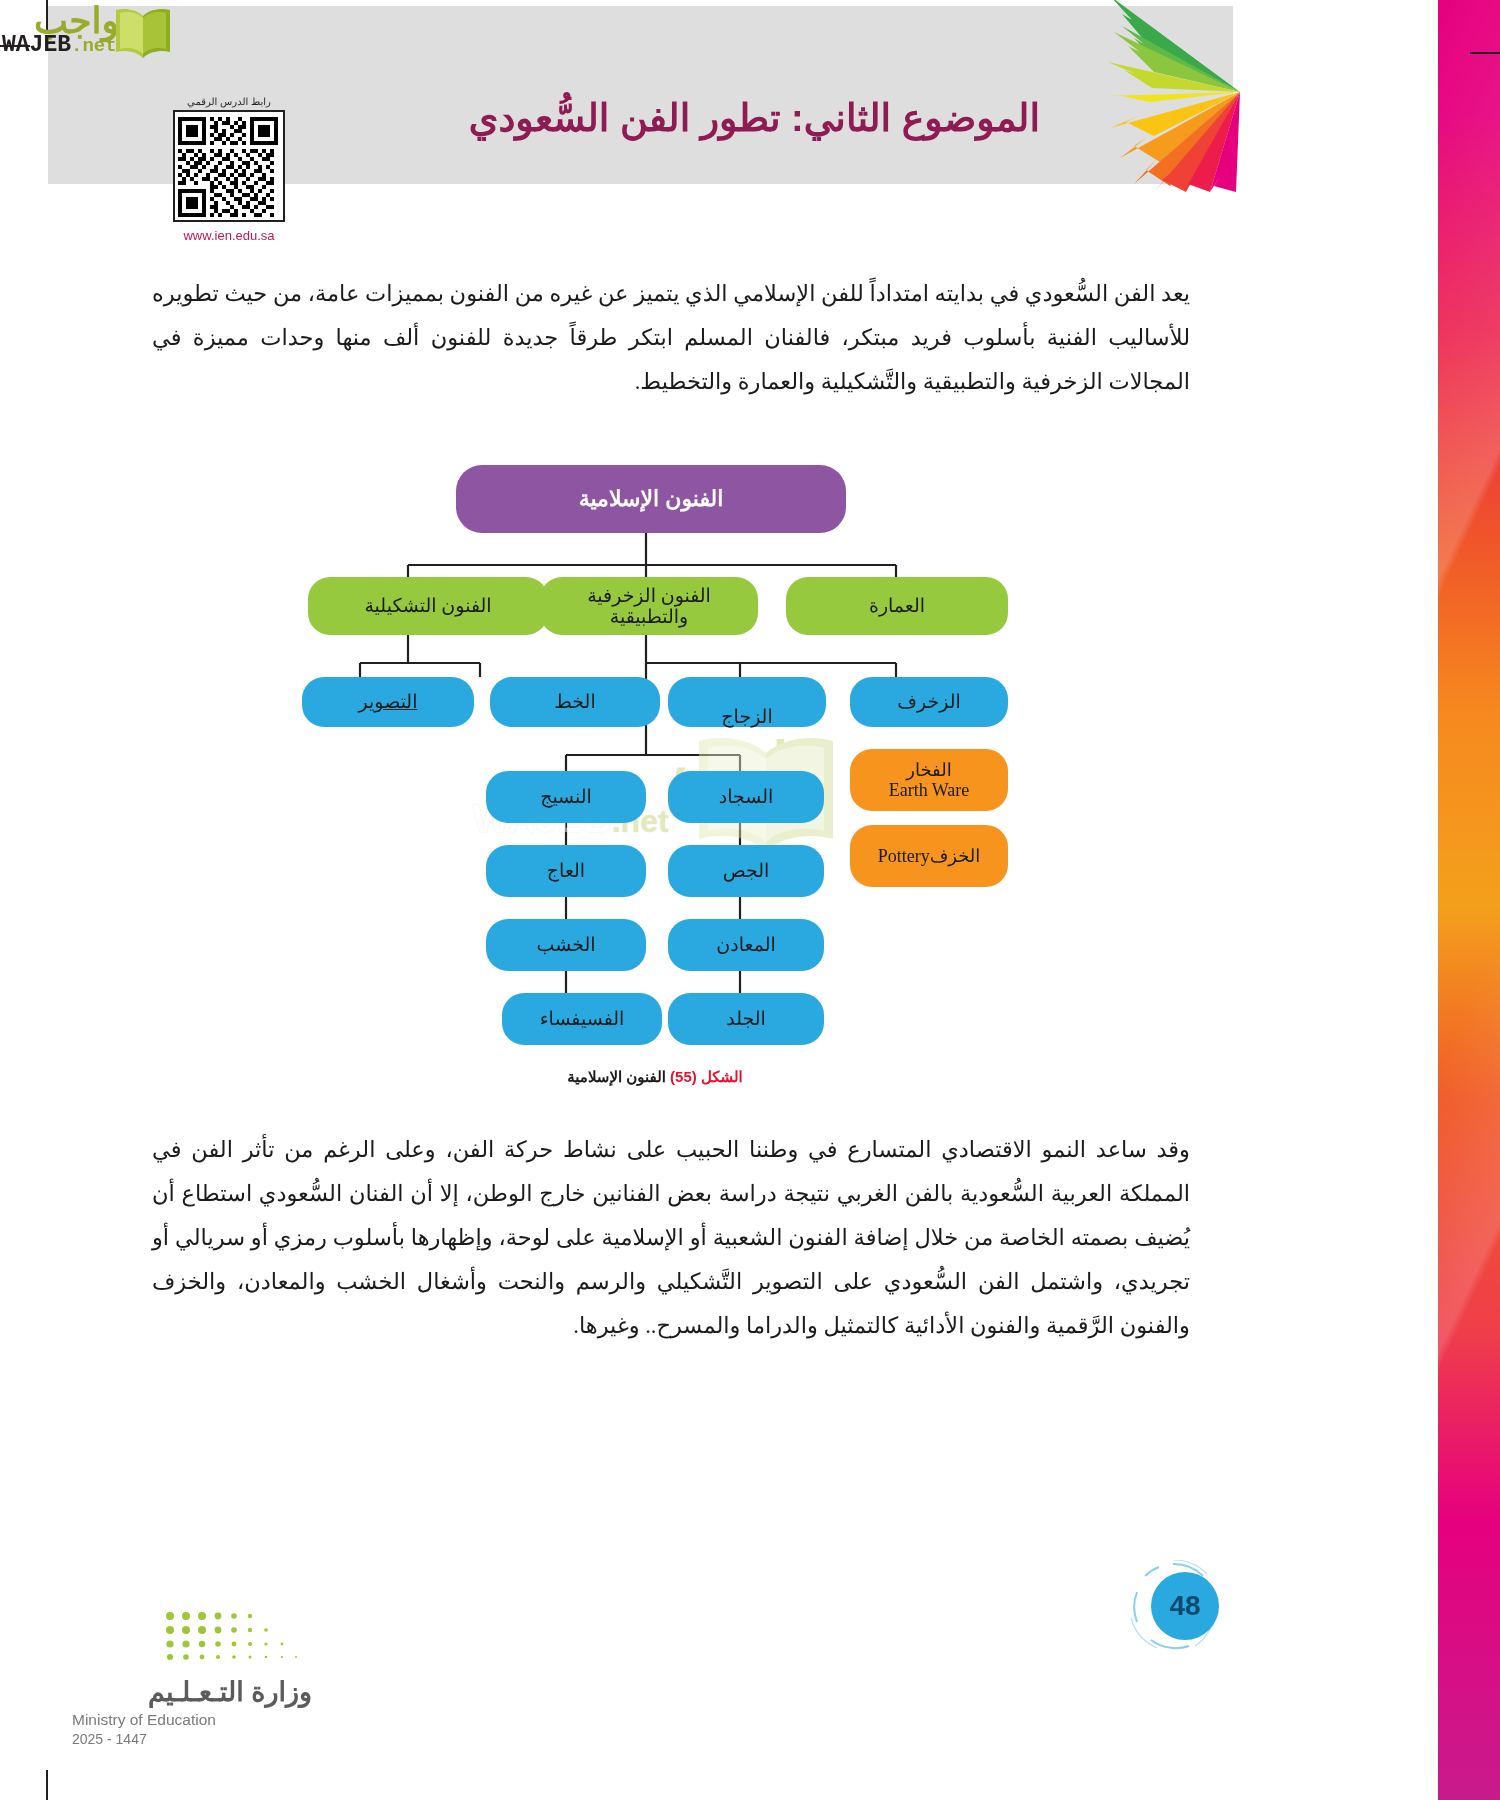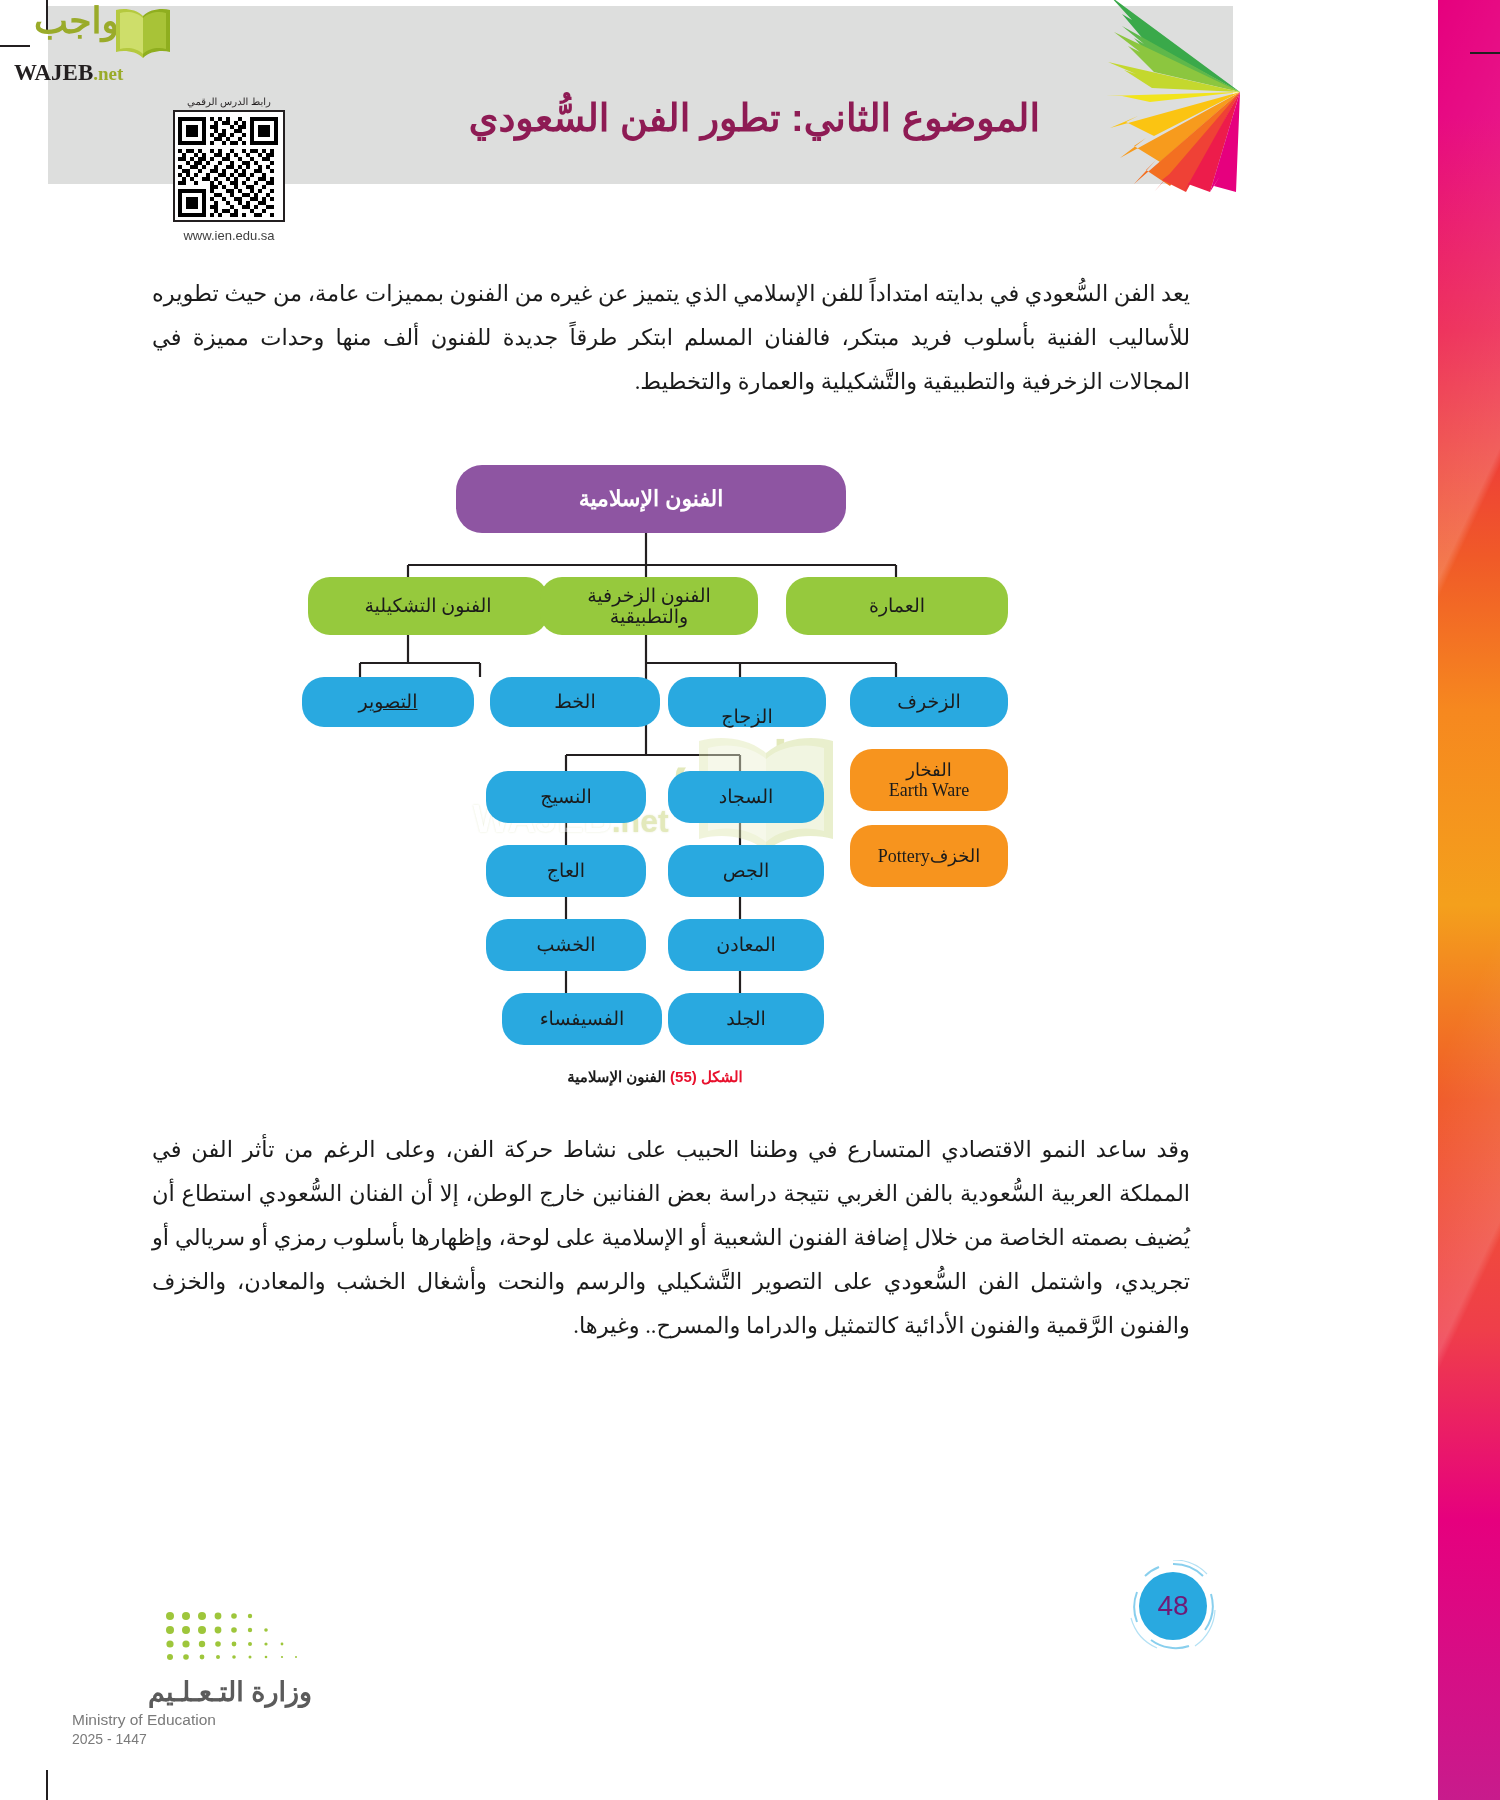--- a/index.html
+++ b/index.html
@@ -81,39 +81,39 @@
 
   
   .wajeb-top { position:absolute; left: 2px; top: 2px; width: 175px; height: 62px; }
   .wajeb-top .wa {
     position:absolute; right: 58px; top: -2px;
     font-family: "Liberation Sans", sans-serif;
     font-weight: 700; font-size: 36px; color: #9aab2a;
     direction: rtl; white-space: nowrap;
   }
   .wajeb-top .net {
-    position:absolute; left: 12px; top: 30px;
-    font-family: Liberation Serif, serif;
-    font-weight: 700; font-size: 23px; color: #231f20; white-space: nowrap; margin-top: 28px;
+    position:absolute; left: 0px; top: 30px;
+    font-family: Liberation Mono, monospace;
+    font-weight: 700; font-size: 23px; color: #231f20; white-space: nowrap;
   }
   .wajeb-top .net em { color:#9aab2a; font-style: normal; font-size: 19px; }
   .wajeb-top .book { position:absolute; left: 110px; top: 2px; }
 
   
   .qr-wrap { position: absolute; left: 168px; top: 96px; width: 122px; text-align: center; }
   .qr-caption {
     font-family: "Liberation Sans", sans-serif;
     font-size: 10px; color: #231f20; direction: rtl; margin-bottom: 3px;
     letter-spacing: .3px;
   }
   .qr-box { width: 112px; height: 112px; margin: 0 auto; border: 2px solid #231f20; background: #fff; padding: 5px; }
   .qr-box svg { display:block; }
   .qr-url {
     font-family: "Liberation Sans", sans-serif;
-    font-size: 13px; color: #404040; margin-top: 6px; direction: ltr;
+    font-size: 13px; color: #be185d; margin-top: 6px; direction: ltr;
   }
 
   
   .para {
     position: absolute;
     direction: rtl;
     text-align: justify;
     text-align-last: right;
     font-family: "Liberation Serif", serif;
     font-size: 22.5px;
@@ -194,25 +194,25 @@
     font-family: "Liberation Sans", sans-serif;
     font-size: 14px; color: #7a7a7a; margin-top: 2px; direction: ltr;
   }
 
   
   .pagenum {
     position: absolute; left: 1139px; top: 1572px;
     width: 68px; height: 68px;
   }
   .pagenum .circle {
-    position:absolute; left:0; top:0; width: 68px; height: 68px;
+    position:absolute; left:12px; top:0; width: 68px; height: 68px;
     border-radius: 50%; background: #29a9e0;
     display:flex; align-items:center; justify-content:center;
-    font-family: "Liberation Sans", sans-serif; font-weight: 400;
-    font-size: 28px; color: #701a75;
+    font-family: "Liberation Sans", sans-serif; font-weight: 700;
+    font-size: 28px; color: #0c4a6e;
   }
   .pagenum .halo { position:absolute; left:-12px; top:-12px; }
 </style>
 </head>
 <body>
 
 <div id="page">
 
   <div class="edge-ribbon">
     <div class="seg s1"></div>

